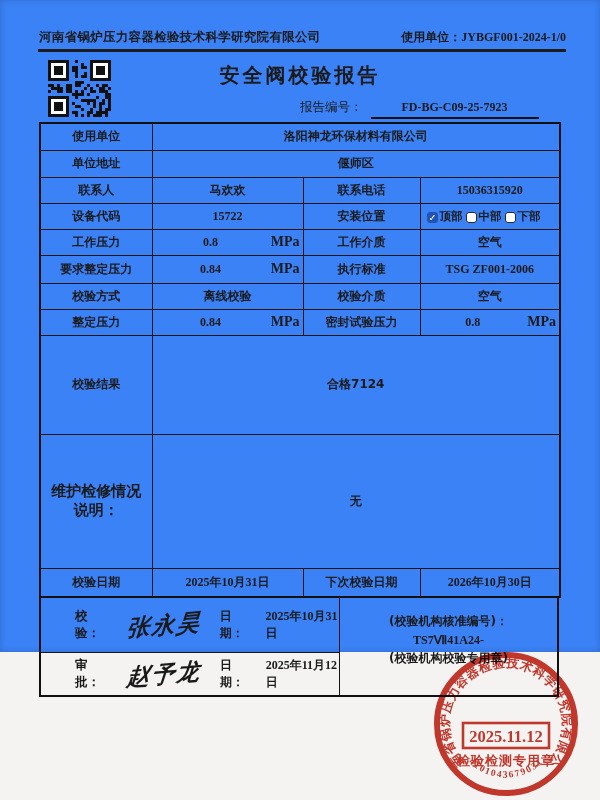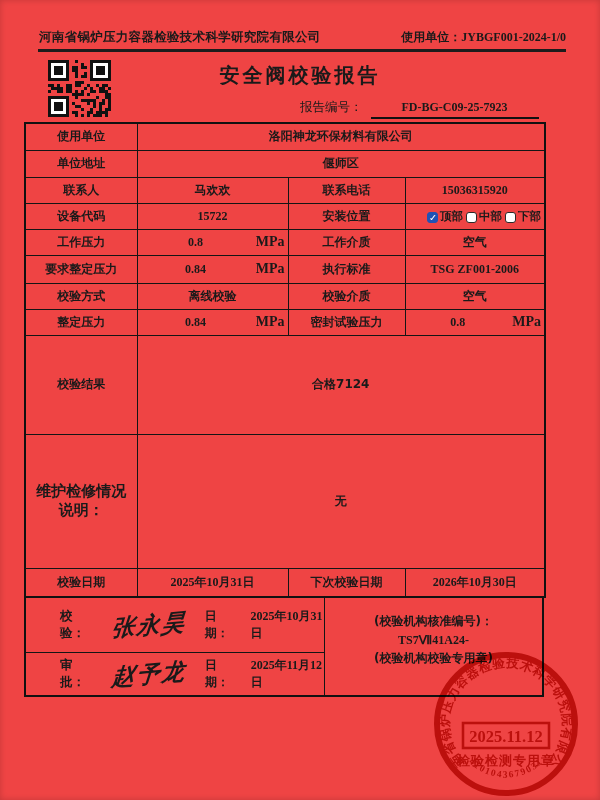--- a/index.html
+++ b/index.html
@@ -1,53 +1,53 @@
 <!DOCTYPE html>
 <html><head>
 <meta charset="utf-8">
 <style>
   * { margin:0; padding:0; box-sizing:border-box; }
   html,body { width:600px; height:800px; overflow:hidden; }
   body { background:#f4f3f1; font-family:"DejaVu Sans", sans-serif; color:#1a1a1a; }
-  .page { position:relative; width:600px; height:800px; background:#ef4444; box-shadow:inset 0 0 6px rgba(0,0,0,.18); }
+  .page { position:relative; width:600px; height:652px; background:#3b82f6; box-shadow:inset 0 0 6px rgba(0,0,0,.18); }
 
   
   .hdr-row { position:absolute; top:29px; left:39px; width:527px; display:flex; justify-content:space-between; align-items:baseline; }
   .hdr-company { font-size:12.5px; font-weight:bold; letter-spacing:.3px; }
   .hdr-doc { font-size:12px; font-weight:bold; font-family:"Liberation Serif", serif; }
   .hdr-rule { position:absolute; top:49px; left:38px; width:528px; height:2.5px; background:#1c1c1c; }
 
   .qr { position:absolute; top:60px; left:48px; width:63px; height:57px; }
   .qr svg { display:block; }
 
   .doc-title { position:absolute; top:62px; left:150px; width:300px; text-align:center; font-size:20px; font-weight:bold; letter-spacing:3px; }
 
   .report-no { position:absolute; top:99px; left:300px; display:flex; align-items:baseline; }
   .report-no-label { font-size:12.5px; font-weight:normal; margin-right:8px; }
   .report-no-value { display:inline-block; width:168px; text-align:center; font-size:12px; font-weight:bold;
       font-family:"Liberation Serif", serif; border-bottom:2px solid #111; padding-bottom:2px; }
 
   
-  .content { position:absolute; top:122px; left:24px; width:520px; }
+  .content { position:absolute; top:122px; left:39px; width:520px; }
   table.main { border-collapse:collapse; width:520px; table-layout:fixed; }
   table.main td { border:1.5px solid #151515; text-align:center; vertical-align:middle;
       font-size:12px; font-weight:bold; padding:2px 3px; overflow:hidden; }
   table.main { border:2px solid #111; }
   td.lbl { font-weight:bold; }
   td.val { font-family:"Liberation Serif", serif; }
   td.val-cjk { font-family:"DejaVu Sans", sans-serif; }
   tr.h28{height:27px} tr.h27{height:26px} tr.h26{height:26px} tr.h34{height:33px} tr.h29{height:28px}
   tr.hresult{height:99px} tr.hmaint{height:134px} tr.hdates{height:29px}
   td.topleft { text-align:left; vertical-align:top; padding:5px 8px; }
 
   .punit { display:grid; grid-template-columns:1fr 34px; align-items:center; }
   .punit .pv { text-align:center; font-family:"Liberation Serif", serif; }
   .punit .pu { text-align:right; font-family:"Liberation Serif", serif; font-size:14px; }
 
-  .cbrow { display:flex; flex-wrap:wrap; justify-content:flex-end; align-items:center; row-gap:1px; line-height:15px; }
+  .cbrow { display:flex; flex-wrap:wrap; justify-content:flex-start; align-items:center; row-gap:1px; line-height:15px; }
   .cb { display:inline-block; width:11px; height:11px; border:1.5px solid #2a2a2a; border-radius:3px;
         margin:0 2px 0 3px; position:relative; top:1.5px; background:#fff; flex:0 0 auto; }
   .cb.on { background:#2152b4; border-color:#2152b4; }
   .cb.on::after { content:"✓"; position:absolute; left:1px; top:-3px; color:#fff; font-size:9.5px; font-weight:bold; }
   .cbrow .cblabel { font-size:11.5px; }
 
   
   .sig-grid { width:520px; border:2px solid #111; border-top:none; display:grid;
       grid-template-columns:299px 217px; grid-template-rows:55px 42px; }
   .sig-cell { border-right:1.5px solid #151515; display:flex; align-items:center; padding-left:34px; }

